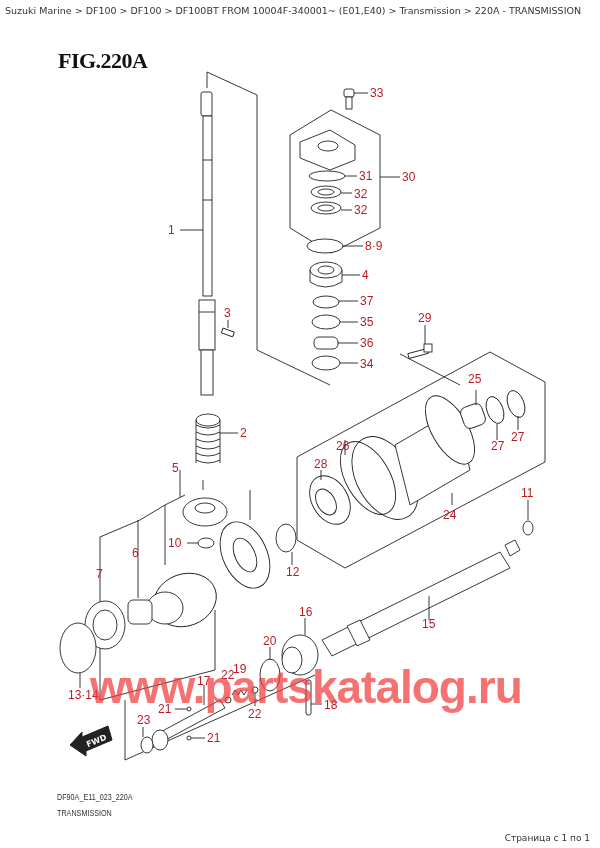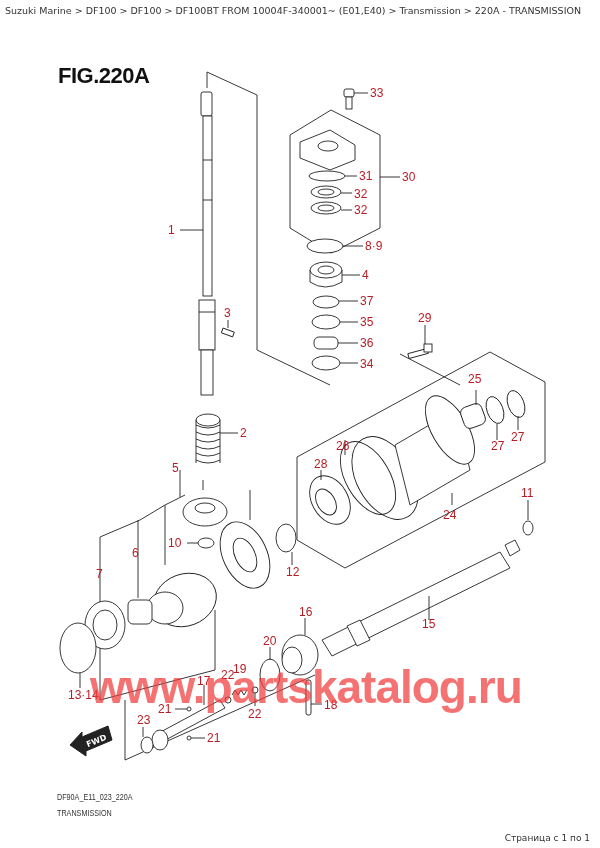--- a/index.html
+++ b/index.html
@@ -1,18 +1,18 @@
 <!DOCTYPE html>
 <html><head>
 <meta charset="utf-8">
 <style>
   html, body { margin:0; padding:0; background:#fff; }
   body { width:600px; height:848px; position:relative; overflow:hidden; font-family:"DejaVu Sans", sans-serif; }
   .breadcrumb { position:absolute; left:5px; top:5px; font-size:9.5px; color:#333; white-space:nowrap; }
-  .fig-title { position:absolute; left:58px; top:63px; font-size:22px; font-weight:bold; color:#111; font-family:Liberation Sans, sans-serif; letter-spacing:-0.5px; }
+  .fig-title { position:absolute; left:58px; top:48px; font-size:22px; font-weight:bold; color:#111; font-family:Liberation Serif, serif; letter-spacing:-0.5px; }
   svg.diagram { position:absolute; left:0; top:0; }
   .lbl { font-family:"Liberation Sans", sans-serif; font-size:12px; fill:#b81d24; }
   .ln { stroke:#222; stroke-width:0.9; fill:none; }
   .pt { stroke:#222; stroke-width:0.9; fill:#fff; }
   .watermark { position:absolute; left:90px; top:660px; font-family:"Liberation Sans", sans-serif; font-weight:bold; font-size:46px; color:rgba(240,60,60,0.72); white-space:nowrap; letter-spacing:-1px; }
   .footer-code { position:absolute; left:57px; top:792px; font-size:9px; color:#333; font-family:"Liberation Sans", sans-serif; transform:scaleX(0.8); transform-origin:left; }
   .footer-name { position:absolute; left:57px; top:808px; font-size:9px; color:#333; font-family:"Liberation Sans", sans-serif; transform:scaleX(0.8); transform-origin:left; }
   .page-info { position:absolute; right:10px; top:833px; font-size:9px; color:#333; }
 </style>
 </head>

